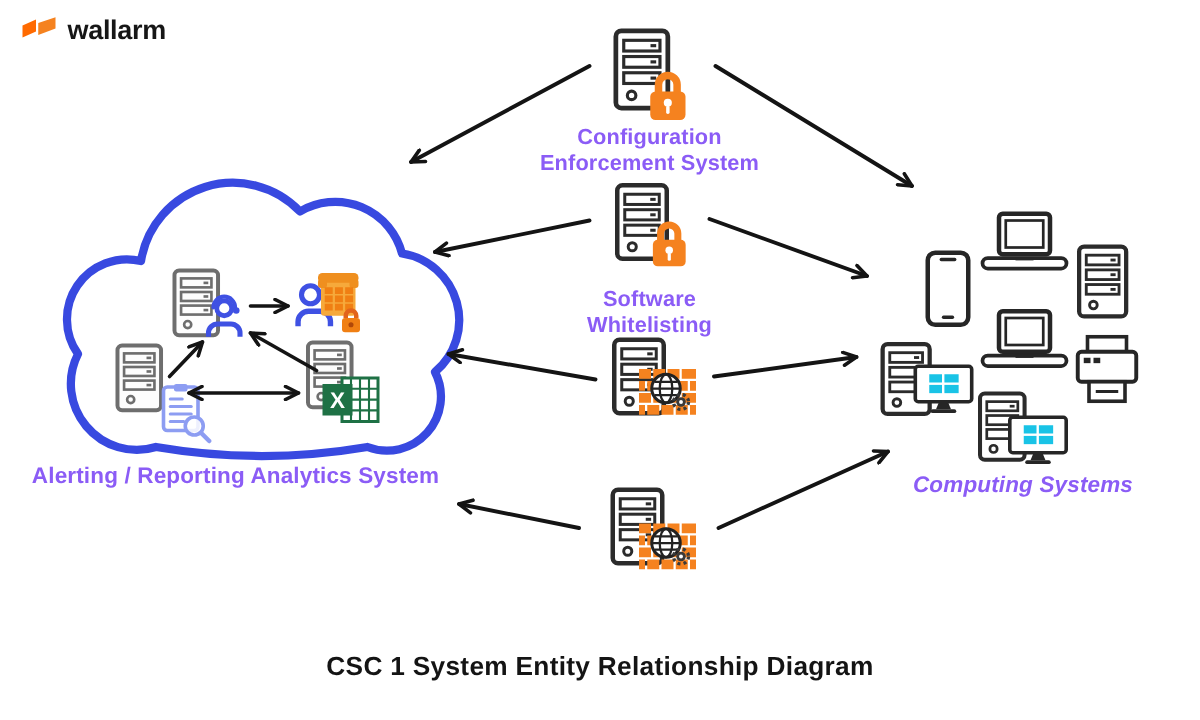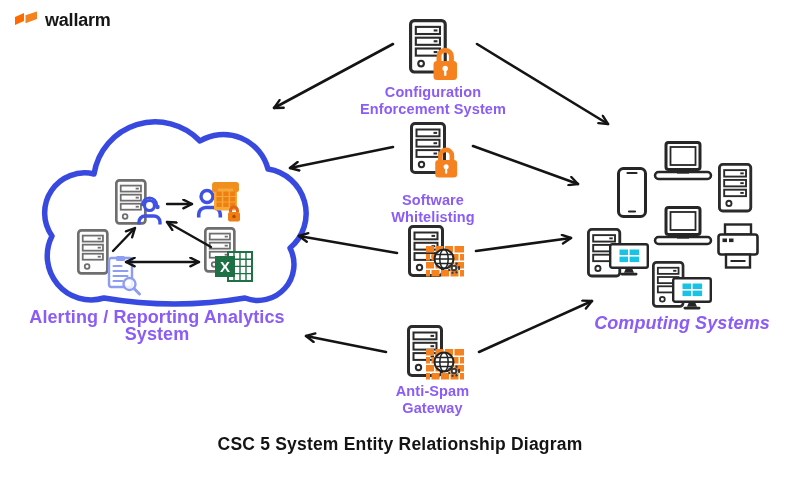--- a/index.html
+++ b/index.html
@@ -1,21 +1,21 @@
 <!DOCTYPE html>
 <html><head>
 <meta charset="utf-8">
 <style>
   html,body{margin:0;padding:0;background:#fff;}
   #canvas{position:relative;width:800px;height:480px;background:#ffffff;overflow:hidden;
           font-family:"Liberation Sans",sans-serif;color:#1c1c1c;}
   #diagram-svg{position:absolute;left:0;top:0;width:800px;height:480px;}
   .lbl{position:absolute;text-align:center;font-weight:600;font-size:14.5px;line-height:17px;
        white-space:pre-line;color:#8b5cf6;letter-spacing:.1px;}
-  .lbl-lg{font-size:18px;}
+  .lbl-lg{font-size:15px;}
   #title{position:absolute;left:0;right:0;top:434px;text-align:center;
          font-size:17.5px;font-weight:700;color:#141414;letter-spacing:.2px;}
   .logo{position:absolute;left:14px;top:10px;display:flex;align-items:center;gap:7px;}
   .logo-text{font-size:18px;font-weight:600;color:#161616;letter-spacing:-.2px;}
 </style>
 </head>
 <body>
 
 <div id="canvas">
 
@@ -288,20 +288,18 @@
       <path d="M1,6 L10,2 L10,10 L1,14 Z" fill="#ff6a00"></path>
       <path d="M11.5,4.3 L23,0.5 L23,8 L11.5,12.3 Z" fill="#f5821f"></path>
     </svg>
     <span class="logo-text">wallarm</span>
   </div>
 
   <div class="lbl" style="left:333px;top:84px;width:200px;">Configuration
 Enforcement System</div>
   <div class="lbl" style="left:343px;top:177px;width:180px;margin-top:15px;">Software
 Whitelisting</div>
-  <div class="lbl" style="left:345px;top:383px;width:175px;">Anti-Spam
-Gateway</div>
 
   <div class="lbl lbl-lg" style="left:7px;top:309px;width:300px;">Alerting / Reporting Analytics System</div>
   <div class="lbl lbl-lg" style="left:591px;top:315px;width:182px;font-style:italic;">Computing Systems</div>
 
-  <div id="title">CSC 5 System Entity Relationship Diagram</div>
+  <div id="title">CSC 1 System Entity Relationship Diagram</div>
 </div>
 
 </body></html>

